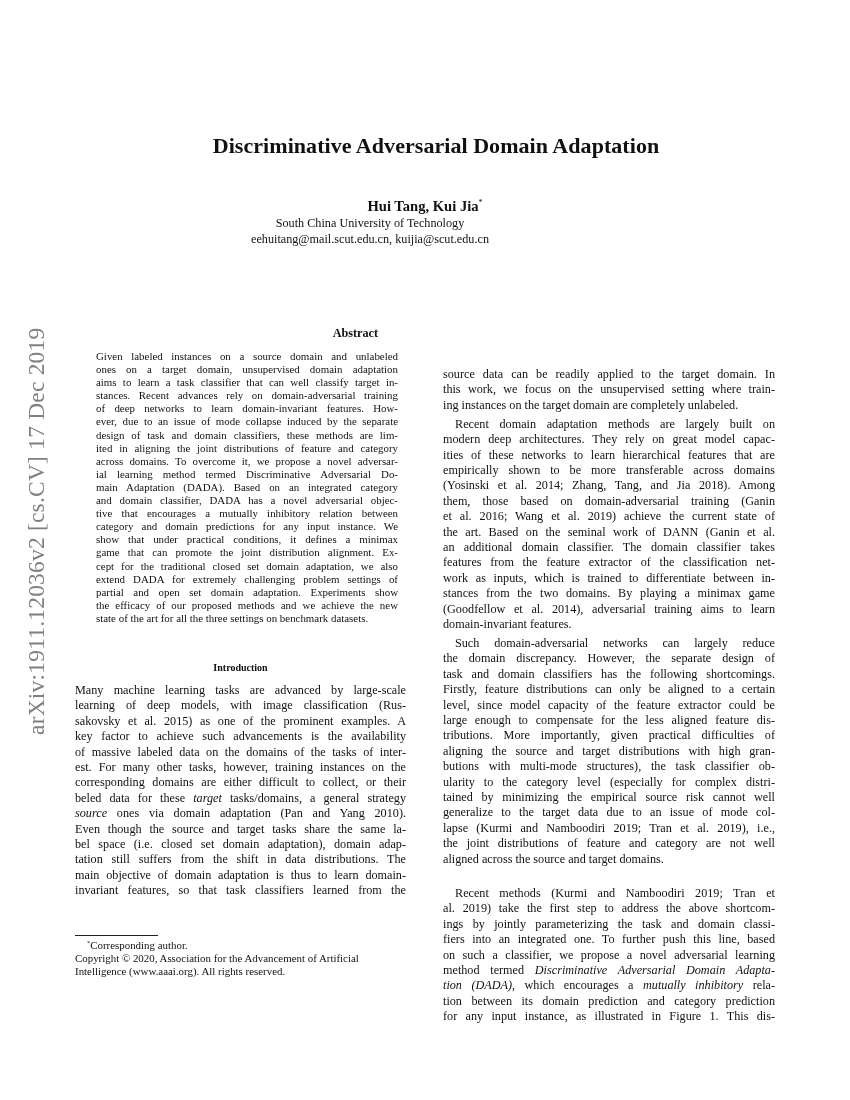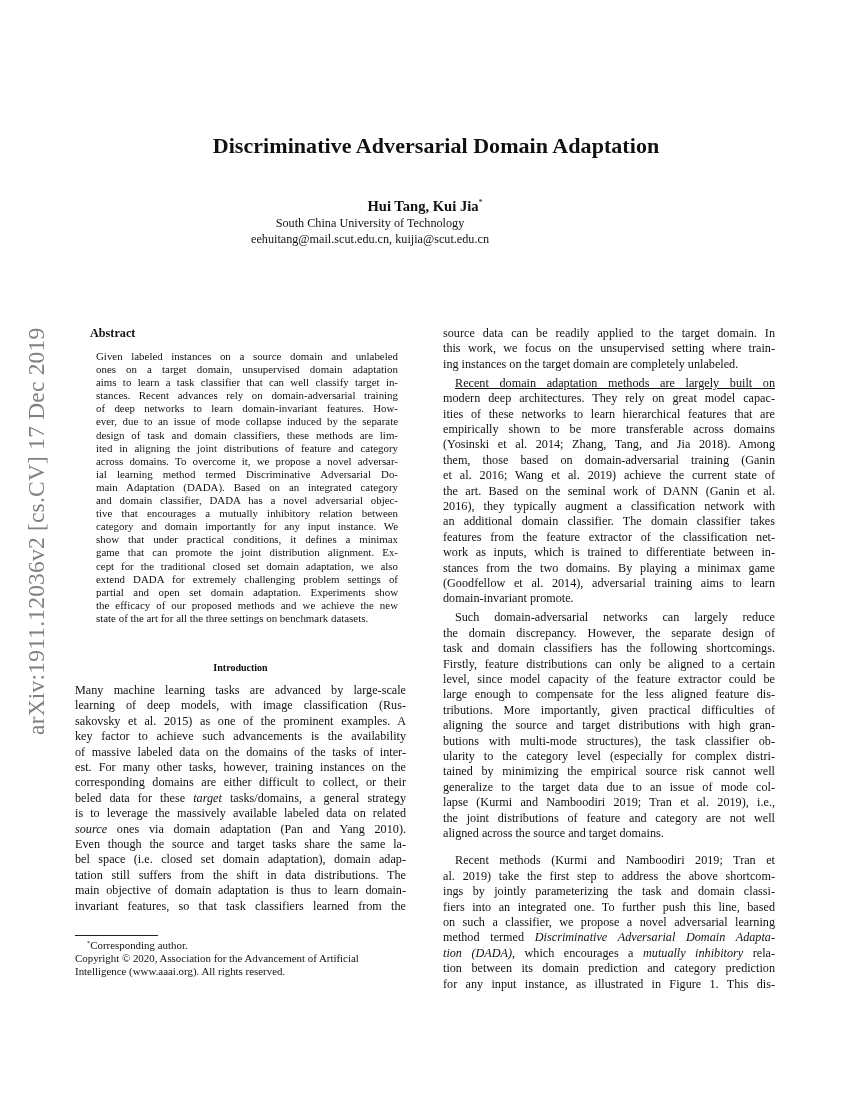--- a/index.html
+++ b/index.html
@@ -6,21 +6,21 @@
   body { width: 850px; height: 1100px; position: relative; overflow: hidden;
          font-family: "Liberation Serif", "DejaVu Serif", serif; color: #111; }
   .title { position: absolute; top: 133px; left: 0; width: 850px; text-align: center;
            font-size: 22px; font-weight: bold; letter-spacing: 0.05px; margin-left: 11px; }
   .authors { position: absolute; top: 198px; left: 0; width: 850px; text-align: center;
              font-size: 14.6px; font-weight: bold; }
   .authors sup { font-size: 8px; font-weight: normal; vertical-align: 6px; }
   .affil { position: absolute; top: 215px; left: 0; width: 740px; text-align: center; font-size: 12.2px; line-height: 16px; }
   .arxiv { position: absolute; left: 23px; top: 735px; transform-origin: 0 0; transform: rotate(-90deg);
            font-size: 23.5px; color: #808080; white-space: nowrap; letter-spacing: 0.2px; }
-  .abs-head { position: absolute; top: 326px; left: 90px; width: 302px; text-align: left; font-size: 12.2px; font-weight: bold; }
+  .abs-head { position: absolute; top: 326px; left: 76px; width: 302px; text-align: right; font-size: 12.2px; font-weight: bold; }
   .abs-body { position: absolute; top: 350px; left: 96px; width: 302px; font-size: 10.9px; line-height: 13.1px; text-align: justify; hyphens: none; }
   .intro-head { position: absolute; top: 662px; left: 75px; width: 331px; text-align: center; font-size: 10px; font-weight: bold; }
   .intro-body { position: absolute; top: 683px; left: 75px; width: 331px; font-size: 12.2px; line-height: 15.4px; text-align: justify; }
   .footrule { position: absolute; top: 935px; left: 75px; width: 83px; border-top: 0.8px solid #222; }
   .footnote { position: absolute; top: 936px; left: 75px; width: 331px; font-size: 10.9px; line-height: 13.2px; }
   .footnote .fn1 { padding-left: 12px; display: block; }
   .footnote sup { font-size: 6.5px; vertical-align: 4px; }
   .right { position: absolute; top: 326px; left: 443px; width: 332px; font-size: 12.2px; line-height: 15.4px; text-align: justify; }
   em { font-style: italic; }
   .line { display: block; text-align: justify; text-align-last: justify; white-space: nowrap; }
@@ -47,80 +47,78 @@
       <span class="line">stances. Recent advances rely on domain-adversarial training</span>
       <span class="line">of deep networks to learn domain-invariant features. How-</span>
       <span class="line">ever, due to an issue of mode collapse induced by the separate</span>
       <span class="line">design of task and domain classifiers, these methods are lim-</span>
       <span class="line">ited in aligning the joint distributions of feature and category</span>
       <span class="line">across domains. To overcome it, we propose a novel adversar-</span>
       <span class="line">ial learning method termed Discriminative Adversarial Do-</span>
       <span class="line">main Adaptation (DADA). Based on an integrated category</span>
       <span class="line">and domain classifier, DADA has a novel adversarial objec-</span>
       <span class="line">tive that encourages a mutually inhibitory relation between</span>
-      <span class="line">category and domain importantly for any input instance. We</span>
+      <span class="line">category and domain predictions for any input instance. We</span>
       <span class="line">show that under practical conditions, it defines a minimax</span>
       <span class="line">game that can promote the joint distribution alignment. Ex-</span>
       <span class="line">cept for the traditional closed set domain adaptation, we also</span>
       <span class="line">extend DADA for extremely challenging problem settings of</span>
       <span class="line">partial and open set domain adaptation. Experiments show</span>
       <span class="line">the efficacy of our proposed methods and we achieve the new</span>
       <span class="line last">state of the art for all the three settings on benchmark datasets.</span>
     </div>
 
   <div class="intro-head">Introduction</div>
   <div class="intro-body" id="intro-body">
       <span class="line">Many machine learning tasks are advanced by large-scale</span>
       <span class="line">learning of deep models, with image classification (Rus-</span>
       <span class="line">sakovsky et al. 2015) as one of the prominent examples. A</span>
       <span class="line">key factor to achieve such advancements is the availability</span>
       <span class="line">of massive labeled data on the domains of the tasks of inter-</span>
       <span class="line">est. For many other tasks, however, training instances on the</span>
       <span class="line">corresponding domains are either difficult to collect, or their</span>
       <span class="line">beled data for these <em>target</em> tasks/domains, a general strategy</span>
-      <span class="line">is to leverage the massively available labeled data on related</span>
       <span class="line"><em>source</em> ones via domain adaptation (Pan and Yang 2010).</span>
       <span class="line">Even though the source and target tasks share the same la-</span>
       <span class="line">bel space (i.e. closed set domain adaptation), domain adap-</span>
       <span class="line">tation still suffers from the shift in data distributions. The</span>
       <span class="line">main objective of domain adaptation is thus to learn domain-</span>
       <span class="line">invariant features, so that task classifiers learned from the</span>
     </div>
 
   <div class="footrule"></div>
   <div class="footnote">
     <span class="fn1"><sup>*</sup><span>Corresponding author.</span></span>
     <span style="display:block">Copyright © 2020, Association for the Advancement of Artificial</span>
     <span style="display:block">Intelligence (www.aaai.org). All rights reserved.</span>
   </div>
 
   <div class="right" id="right-col">
-      <div style="margin-bottom: 3.5px;">
+      <div style="margin-bottom: 3.5px; margin-top: 41px;">
         <span class="line">source data can be readily applied to the target domain. In</span>
         <span class="line">this work, we focus on the unsupervised setting where train-</span>
         <span class="line last">ing instances on the target domain are completely unlabeled.</span>
       </div>
       <div style="margin-bottom: 3.5px;">
-        <span class="line" style="padding-left: 12px; text-decoration: underline;">Recent domain adaptation methods are largely built on</span>
+        <span class="line" style="padding-left: 12px;">Recent domain adaptation methods are largely built on</span>
         <span class="line">modern deep architectures. They rely on great model capac-</span>
         <span class="line">ities of these networks to learn hierarchical features that are</span>
         <span class="line">empirically shown to be more transferable across domains</span>
         <span class="line">(Yosinski et al. 2014; Zhang, Tang, and Jia 2018). Among</span>
         <span class="line">them, those based on domain-adversarial training (Ganin</span>
         <span class="line">et al. 2016; Wang et al. 2019) achieve the current state of</span>
         <span class="line">the art. Based on the seminal work of DANN (Ganin et al.</span>
-        <span class="line">2016), they typically augment a classification network with</span>
         <span class="line">an additional domain classifier. The domain classifier takes</span>
         <span class="line">features from the feature extractor of the classification net-</span>
         <span class="line">work as inputs, which is trained to differentiate between in-</span>
         <span class="line">stances from the two domains. By playing a minimax game</span>
         <span class="line">(Goodfellow et al. 2014), adversarial training aims to learn</span>
-        <span class="line last">domain-invariant promote.</span>
+        <span class="line last">domain-invariant features.</span>
       </div>
-      <div style="margin-bottom: 12px;">
+      <div style="margin-bottom: 19px;">
         <span class="line" style="padding-left: 12px;">Such domain-adversarial networks can largely reduce</span>
         <span class="line">the domain discrepancy. However, the separate design of</span>
         <span class="line">task and domain classifiers has the following shortcomings.</span>
         <span class="line">Firstly, feature distributions can only be aligned to a certain</span>
         <span class="line">level, since model capacity of the feature extractor could be</span>
         <span class="line">large enough to compensate for the less aligned feature dis-</span>
         <span class="line">tributions. More importantly, given practical difficulties of</span>
         <span class="line">aligning the source and target distributions with high gran-</span>
         <span class="line">butions with multi-mode structures), the task classifier ob-</span>
         <span class="line">ularity to the category level (especially for complex distri-</span>

